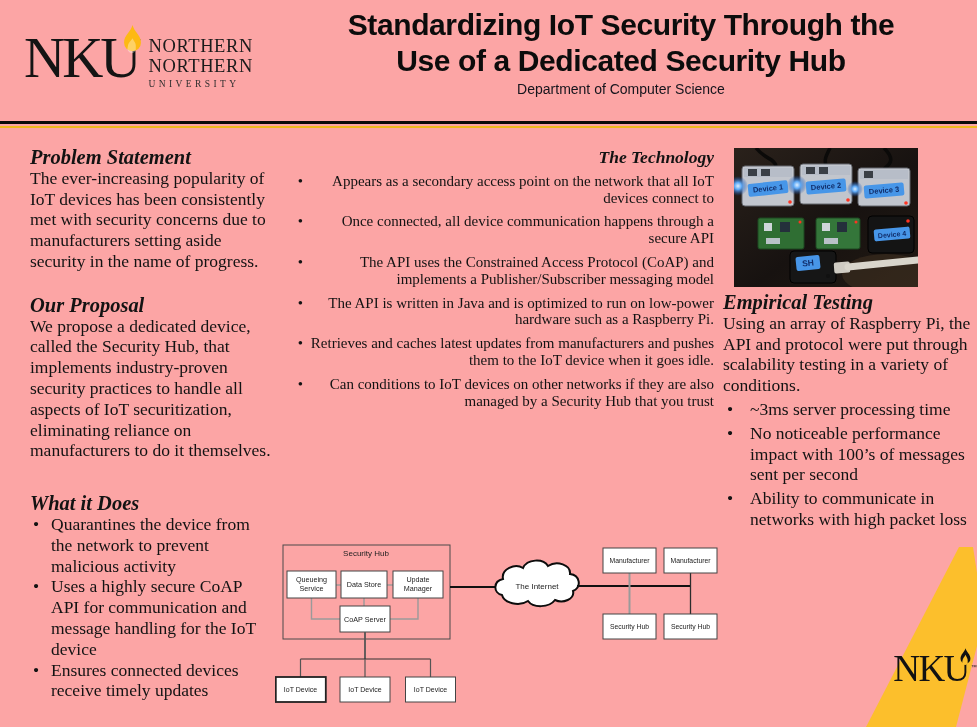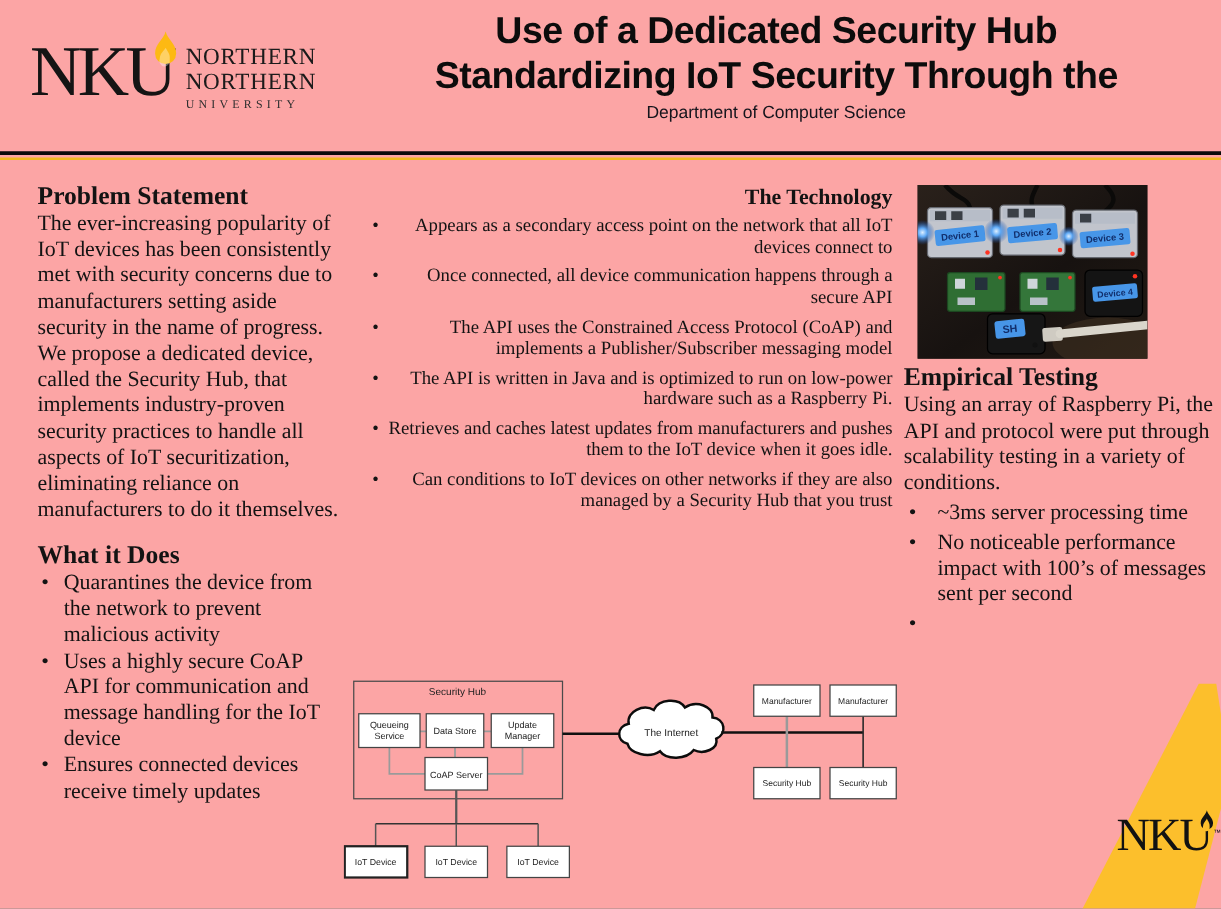--- a/index.html
+++ b/index.html
@@ -21,24 +21,24 @@
   .byline .author{font-weight:bold;margin-right:42px;}
   .byline .sup-name{font-weight:bold;}
   .department{font-size:14px;margin-top:3px;color:#14141c;}
   .rule-black{position:absolute;left:0;top:121px;width:977px;height:3px;background:#0a0a0a;}
   .rule-gold{position:absolute;left:0;top:126px;width:977px;height:2px;background:var(--line_gold,#EFBA1E);}
   
   .serifcol{font-family:"Liberation Serif",serif;color:#131313;}
   .col-left{position:absolute;left:30px;top:147px;width:243px;font-size:17.5px;line-height:20.8px;}
   .col-mid{position:absolute;left:286px;top:149px;width:428px;font-size:15px;line-height:16.8px;text-align:right;}
   .col-right{position:absolute;left:723px;top:292px;width:248px;font-size:17.5px;line-height:20.8px;}
-  .sec-head{font-weight:bold;margin:0;}
+  .sec-head{font-weight:bold;margin:0;font-style:italic;}
   .col-left p,.col-right p{margin:0;}
   .mt-proposal{margin-top:23px;}
-  .mt-what{margin-top:17px;}
+  .mt-what{margin-top:32px;}
   .bullet{display:flex;align-items:flex-start;}
   .col-left .dot{flex:0 0 18px;padding-left:3px;}
   .col-right .dot{flex:0 0 23px;padding-left:4px;}
   .col-mid .dot{flex:0 0 14px;padding-left:3px;}
   .col-mid .bullet{margin-top:7px;}
   .col-right .bullet{margin-top:3px;}
   .btext{flex:1;}
   .col-mid .sec-head{font-size:17.5px;margin-bottom:5px;}
   
   .photo{position:absolute;left:734px;top:148px;width:184px;height:139px;background:#16110e;overflow:hidden;}
@@ -66,32 +66,33 @@
       </svg>
     </div>
     <div class="wordmark">
       <div class="wm-big">NORTHERN</div>
       <div class="wm-big">NORTHERN</div>
       <div class="wm-small">UNIVERSITY</div>
     </div>
   </div>
 
   <div class="title-block">
+    <div class="title-line">Standardizing IoT Security Through the</div>
     <div class="title-line">Use of a Dedicated Security Hub</div>
-    <div class="title-line">Standardizing IoT Security Through the</div>
     <div class="department">Department of Computer Science</div>
   </div>
 
   <div class="rule-black"></div>
   <div class="rule-gold"></div>
 
   <div class="col-left serifcol">
     <h3 class="sec-head">Problem Statement</h3>
     <p>The ever-increasing popularity of IoT devices has been consistently met with security concerns due to manufacturers setting aside security in the name of progress.</p>
 
+    <h3 class="sec-head mt-proposal">Our Proposal</h3>
     <p>We propose a dedicated device, called the Security Hub, that implements industry-proven security practices to handle all aspects of IoT securitization, eliminating reliance on manufacturers to do it themselves.</p>
 
     <h3 class="sec-head mt-what">What it Does</h3>
     <div class="bullet">
       <span class="dot">•</span>
       <span class="btext">Quarantines the device from the network to prevent malicious activity</span>
     </div>
     <div class="bullet">
       <span class="dot">•</span>
       <span class="btext">Uses a highly secure CoAP API for communication and message handling for the IoT device</span>
@@ -221,20 +222,21 @@
     <div class="bullet">
       <span class="dot">•</span>
       <span class="btext">~3ms server processing time</span>
     </div>
     <div class="bullet">
       <span class="dot">•</span>
       <span class="btext">No noticeable performance impact with 100’s of messages sent per second</span>
     </div>
     <div class="bullet">
       <span class="dot">•</span>
+      <span class="btext">Ability to communicate in networks with high packet loss</span>
     </div>
   </div>
 
   <div class="diagram">
     <svg width="460" height="176" viewBox="0 0 460 176" font-family="Liberation Sans, sans-serif">
 
       <rect x="8" y="6" width="167" height="94" fill="none" stroke="#4a4a4a" stroke-width="1"></rect>
       <text x="91" y="17" font-size="8" fill="#222" text-anchor="middle">Security Hub</text>
 
       <g stroke="#9a9a9a" stroke-width="1.4" fill="none">

